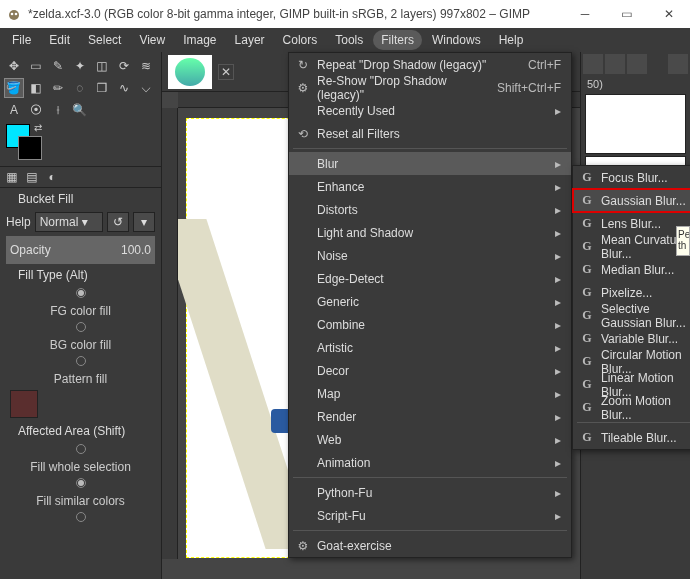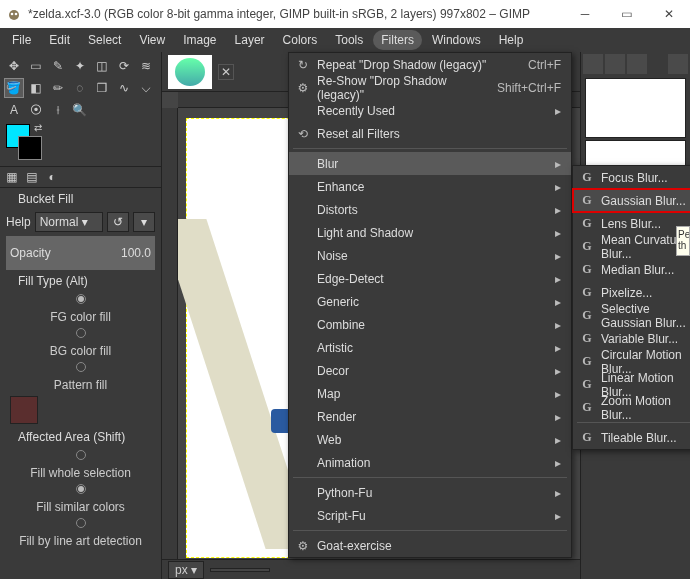--- a/index.html
+++ b/index.html
@@ -31,21 +31,21 @@
 .fgsw{ position:absolute; left:6px; top:2px; width:24px; height:24px; background:#00e6ff; border:1px solid #000;}
 .bgsw{ position:absolute; left:18px; top:14px; width:24px; height:24px; background:#000; border:1px solid #888;}
 .swicon{position:absolute; left:34px; top:0; color:#ccc; font-size:10px;}
 .modesrow { padding:2px 4px; display:flex; gap:4px; border-top:1px solid #222;}
 .modesrow .mic{width:16px;height:16px;display:flex;align-items:center;justify-content:center;color:#ccc;}
 
 .sectiontitle{ padding:4px 18px; color:#ddd; font-size:12px; border-top:1px solid #222;}
 .optrow{display:flex; align-items:center; padding:2px 6px; gap:4px;}
 .optrow .sel{background:#4a4a4a; border:1px solid #222; padding:2px 4px; flex:1;}
 .optrow .ibtn{width:22px;height:20px;background:#4a4a4a;border:1px solid #222;display:flex;align-items:center;justify-content:center;}
-.slider{margin:2px 6px; background:#666; height:34px; position:relative; display:flex; align-items:center; justify-content:space-between; padding:0 4px; color:#ddd;}
+.slider{margin:2px 6px; background:#666; height:28px; position:relative; display:flex; align-items:center; justify-content:space-between; padding:0 4px; color:#ddd;}
 .radio{display:flex;align-items:center;gap:6px;padding:2px 10px;color:#ccc;flex-direction:column;}
 .radio .dot{width:10px;height:10px;border:1px solid #888;border-radius:50%;display:inline-block;}
 .radio .dot.on::after{content:"";display:block;width:6px;height:6px;background:#bbb;border-radius:50%;margin:1px;}
 .patprev{width:28px;height:28px;background:#5a2e2e;margin:2px 10px;border:1px solid #222;}
 
 
 .tabstrip{height:40px;background:#3a3a3a;display:flex;align-items:center;padding:4px 6px;gap:6px;border-bottom:1px solid #222;}
 .thumb{width:44px;height:34px;background:#fff;display:flex;align-items:center;justify-content:center;}
 .thumb .zt{width:30px;height:28px;border-radius:50%;background:linear-gradient(#6fa,#4aa);}
 .closex{width:16px;height:16px;border:1px solid #555;display:flex;align-items:center;justify-content:center;color:#ccc;}
@@ -184,21 +184,20 @@
     <div class="radio">
         <span class="dot"></span>
         <span>Fill whole selection</span>
       </div>
     <div class="radio">
         <span class="dot on"></span>
         <span>Fill similar colors</span>
       </div>
     <div class="radio">
         <span class="dot"></span>
-        <span>Fill by line art detection</span>
       </div>
   </div>
 
   <div class="centercanvas">
     <div class="tabstrip">
       <div class="thumb">
           <div class="zt"></div>
         </div>
       <div class="closex">✕</div>
     </div>
@@ -209,33 +208,30 @@
         <div class="art">
           <div class="triV"></div>
           <div class="sword">
             <div class="blade"></div>
               <div class="guard"></div>
               <div class="grip"></div>
           </div>
         </div>
       </div>
     </div>
-    <div class="statusbar">
-      <span class="fld"><span>px</span> <span>▾</span></span>
-      <span class="fld" style="width:60px"></span>
-    </div>
   </div>
 
   <div class="rightpanel">
     <div class="rtabs">
       <div class="rtab"></div>
       <div class="rtab"></div>
       <div class="rtab"></div>
       <div class="rtab" style="margin-left:auto"></div>
     </div>
+    <div class="rlabel">50)</div>
     <div class="rthumb"></div>
     <div class="rthumb" style="height:48px"></div>
   </div>
 </div>
 
 <div class="menu" style="left:288px; top:52px; width:284px;">
   <div class="mrow">
       <span class="micon">↻</span>
       <span>Repeat "Drop Shadow (legacy)"</span>
       <span class="acc">Ctrl+F</span>

